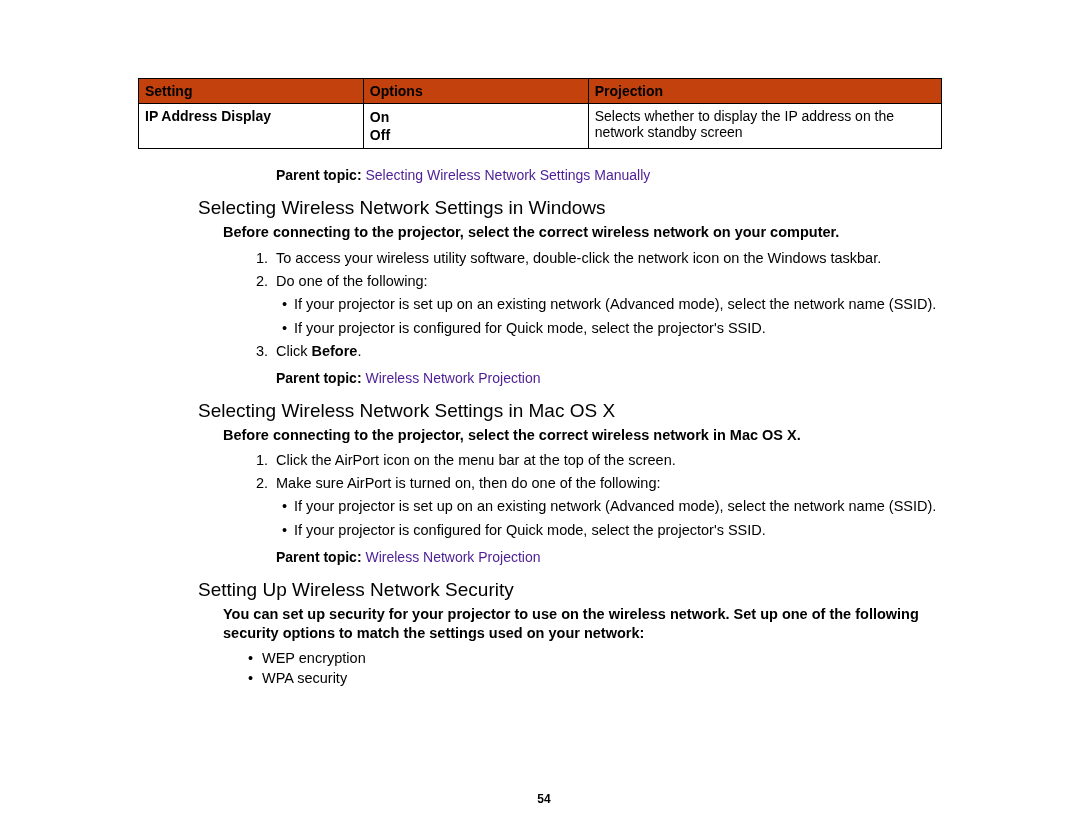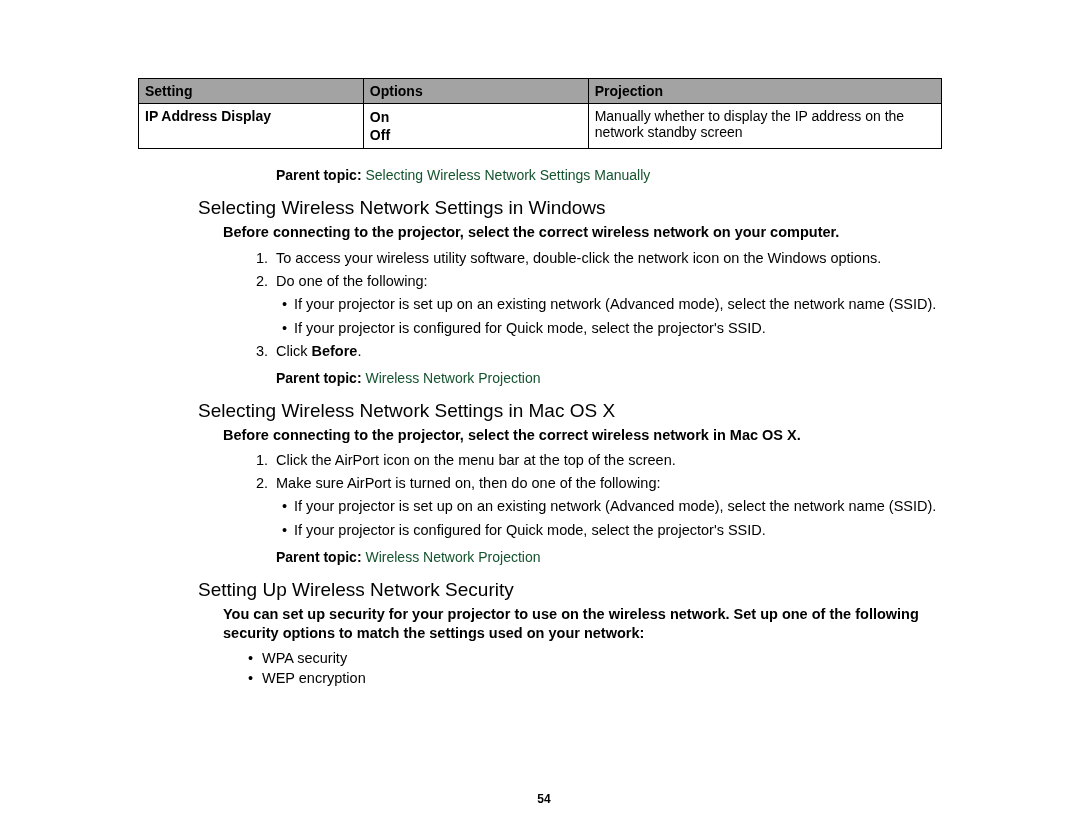--- a/index.html
+++ b/index.html
@@ -19,30 +19,30 @@
       margin-bottom: 18px;
     }
     th, td {
       border: 1px solid #000;
       padding: 4px 6px;
       text-align: left;
       vertical-align: top;
       font-size: 14px;
     }
     th {
-      background: #a3a3a3;
+      background: #c2410c;
       font-weight: bold;
     }
     .options-cell div { line-height: 1.3; }
     .parent-topic {
       font-size: 14px;
       margin: 0 0 14px 106px;
     }
     .parent-topic-label { font-weight: bold; padding-left: 32px; }
-    .link { color: #14532d; }
+    .link { color: #4c1d95; }
     h2.section-heading {
       font-size: 19px;
       font-weight: normal;
       margin: 12px 0 4px 60px;
     }
     .body-text {
       margin: 0 0 6px 85px;
       line-height: 1.35;
       font-weight: bold;
     }
@@ -104,33 +104,33 @@
       <th>Projection</th>
     </tr>
   </thead>
   <tbody>
     <tr>
       <td class="bold">IP Address Display</td>
       <td class="options-cell">
         <div class="bold">On</div>
         <div class="bold">Off</div>
       </td>
-      <td>Manually whether to display the IP address on the network standby screen</td>
+      <td>Selects whether to display the IP address on the network standby screen</td>
     </tr>
   </tbody>
 </table>
 
 <p class="parent-topic">
   <span class="parent-topic-label">Parent topic: </span><span class="link">Selecting Wireless Network Settings Manually</span>
 </p>
 
 <h2 class="section-heading">Selecting Wireless Network Settings in Windows</h2>
 <p class="body-text">Before connecting to the projector, select the correct wireless network on your computer.</p>
 <ol class="steps">
-  <li>To access your wireless utility software, double-click the network icon on the Windows options.</li>
+  <li>To access your wireless utility software, double-click the network icon on the Windows taskbar.</li>
   <li>
     <span>Do one of the following:</span>
     <ul class="sub">
       <li>If your projector is set up on an existing network (Advanced mode), select the network name (SSID).</li>
       <li>If your projector is configured for Quick mode, select the projector's SSID.</li>
     </ul>
   </li>
   <li>
     <span>Click </span><span class="bold">Before</span><span>.</span>
   </li>
@@ -151,17 +151,17 @@
     </ul>
   </li>
 </ol>
 <p class="parent-topic">
   <span class="parent-topic-label">Parent topic: </span><span class="link">Wireless Network Projection</span>
 </p>
 
 <h2 class="section-heading">Setting Up Wireless Network Security</h2>
 <p class="body-text">You can set up security for your projector to use on the wireless network. Set up one of the following security options to match the settings used on your network:</p>
 <ul class="plain">
+  <li>WEP encryption</li>
   <li>WPA security</li>
-  <li>WEP encryption</li>
 </ul>
 
 <div class="page-number">54</div>
 
 </body></html>

